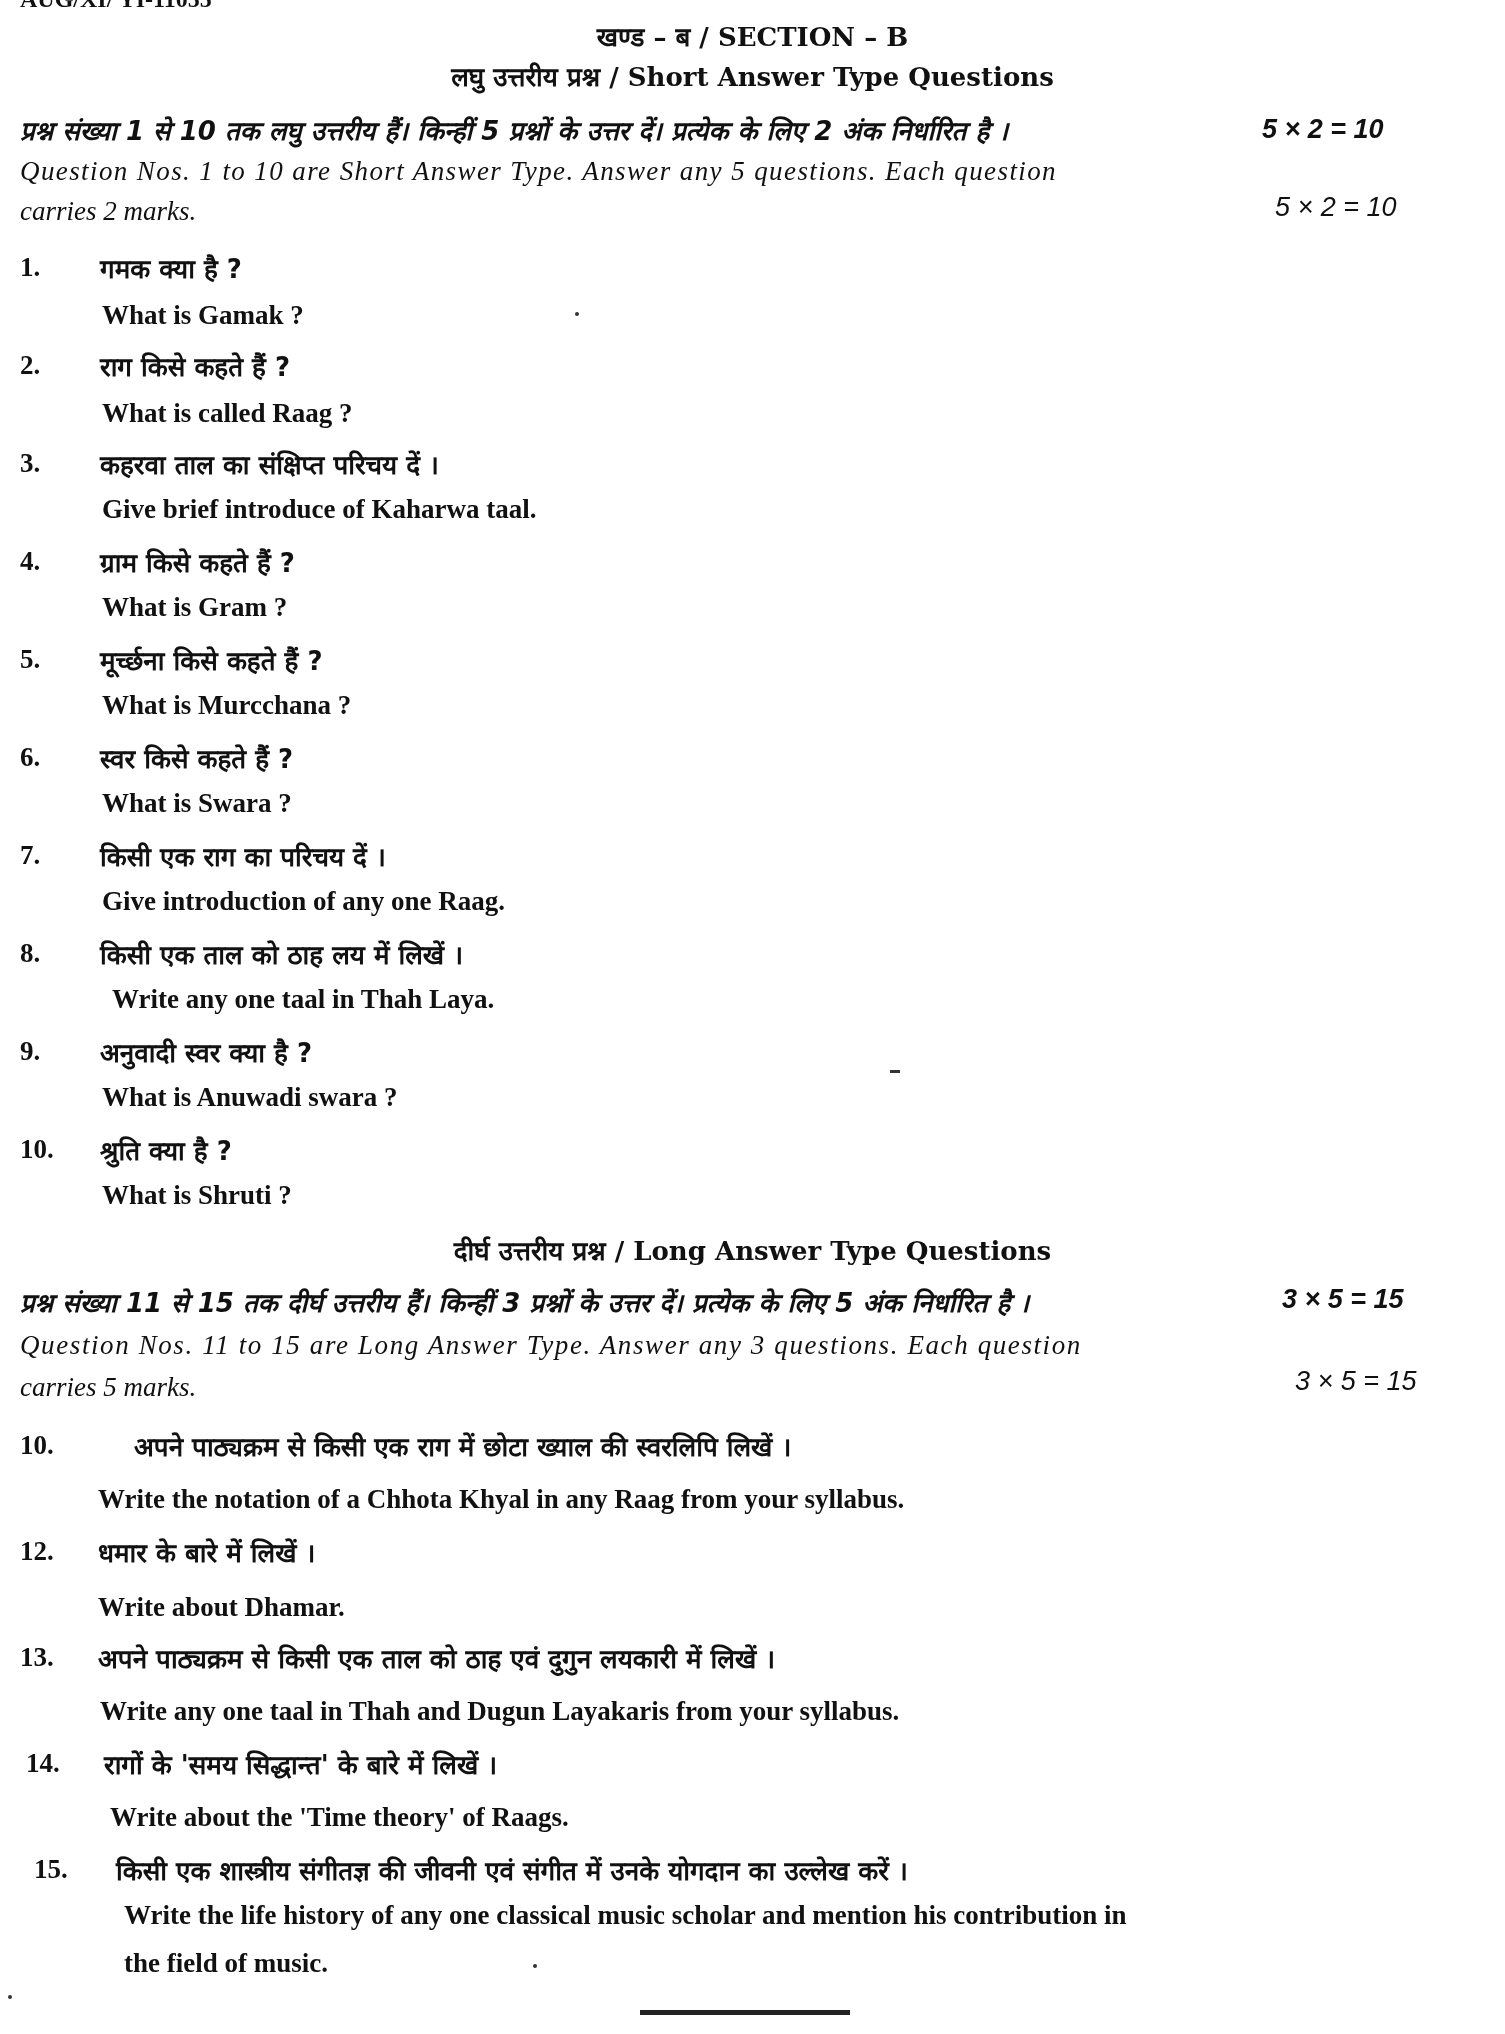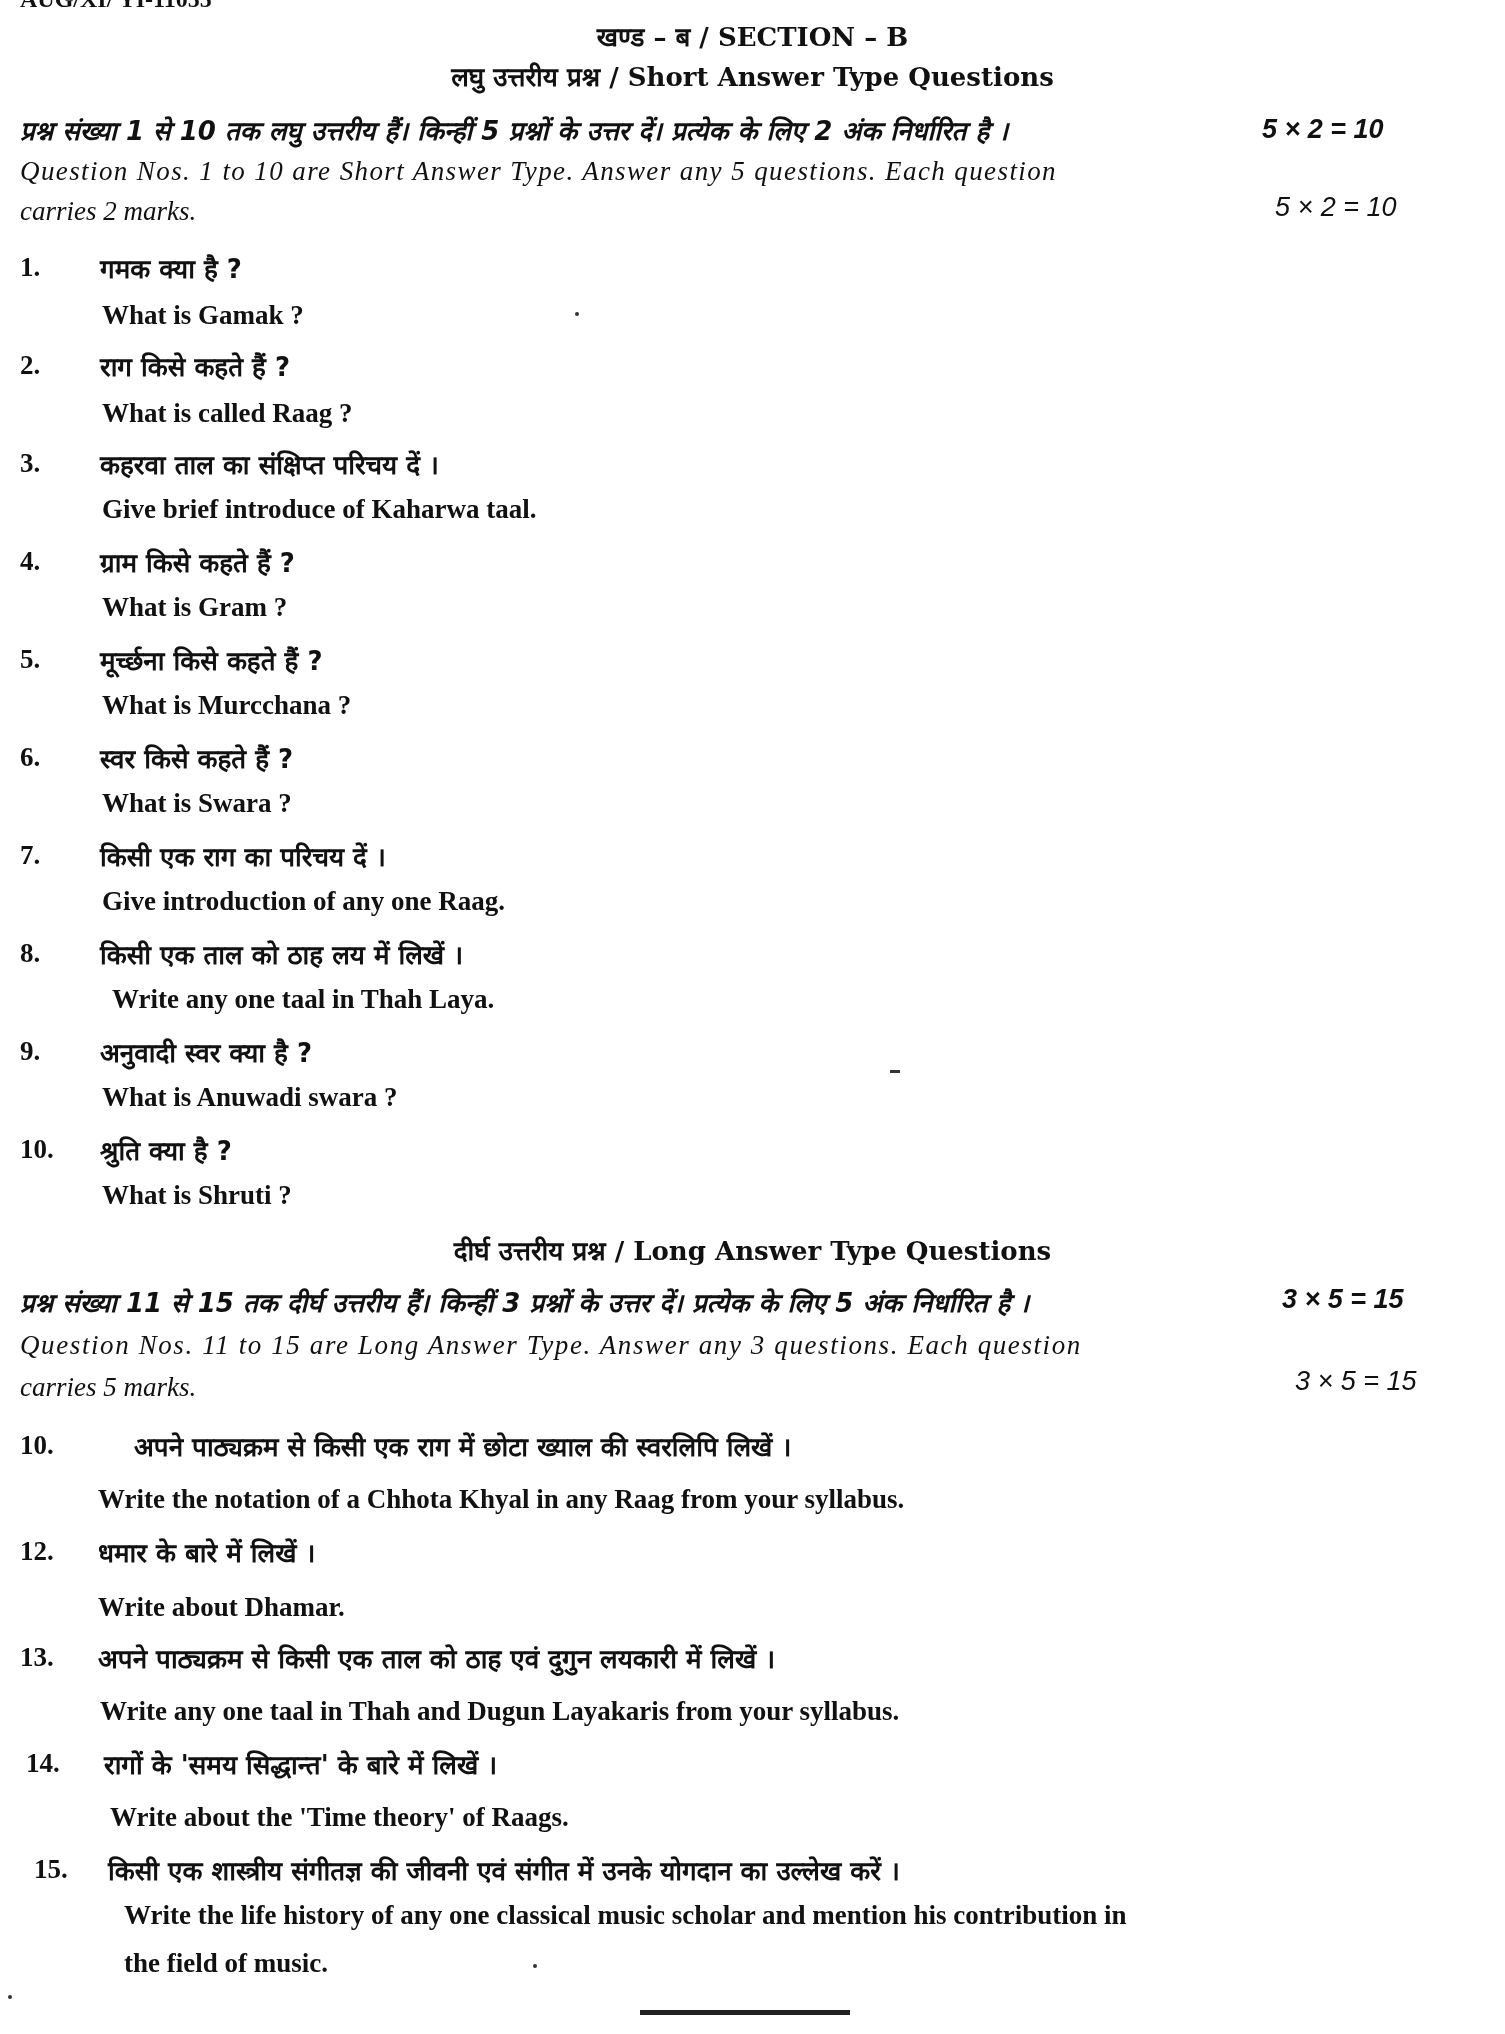--- a/index.html
+++ b/index.html
@@ -154,21 +154,21 @@
       <div class="q-hi" style="left:98px; top:1640px;">अपने पाठ्यक्रम से किसी एक ताल को ठाह एवं दुगुन लयकारी में लिखें ।</div>
       <div class="q-en" style="left:100px; top:1696px;">Write any one taal in Thah and Dugun Layakaris from your syllabus.</div>
     </div>
     <div>
       <div class="q-num" style="left:26px; top:1748px;">14.</div>
       <div class="q-hi" style="left:104px; top:1746px;">रागों के 'समय सिद्धान्त' के बारे में लिखें ।</div>
       <div class="q-en" style="left:110px; top:1802px;">Write about the 'Time theory' of Raags.</div>
     </div>
     <div>
       <div class="q-num" style="left:34px; top:1854px;">15.</div>
-      <div class="q-hi" style="left:108px; top:1852px;">किसी एक शास्त्रीय संगीतज्ञ की जीवनी एवं संगीत में उनके योगदान का उल्लेख करें ।</div>
+      <div class="q-hi" style="left:116px; top:1852px;">किसी एक शास्त्रीय संगीतज्ञ की जीवनी एवं संगीत में उनके योगदान का उल्लेख करें ।</div>
       <div class="q-en" style="left:124px; top:1900px;">Write the life history of any one classical music scholar and mention his contribution in</div>
       <div class="q-en" style="left:124px; top:1948px;">the field of music.</div>
     </div>
   </div>
 
   <div class="speck" style="left:575px; top:312px;"></div>
   <div class="speck" style="left:533px; top:1964px;"></div>
   <div class="speck" style="left:8px; top:1995px;"></div>
   <div class="speck" style="left:890px; top:1070px; width:10px; height:3px; border-radius:0;"></div>
 

